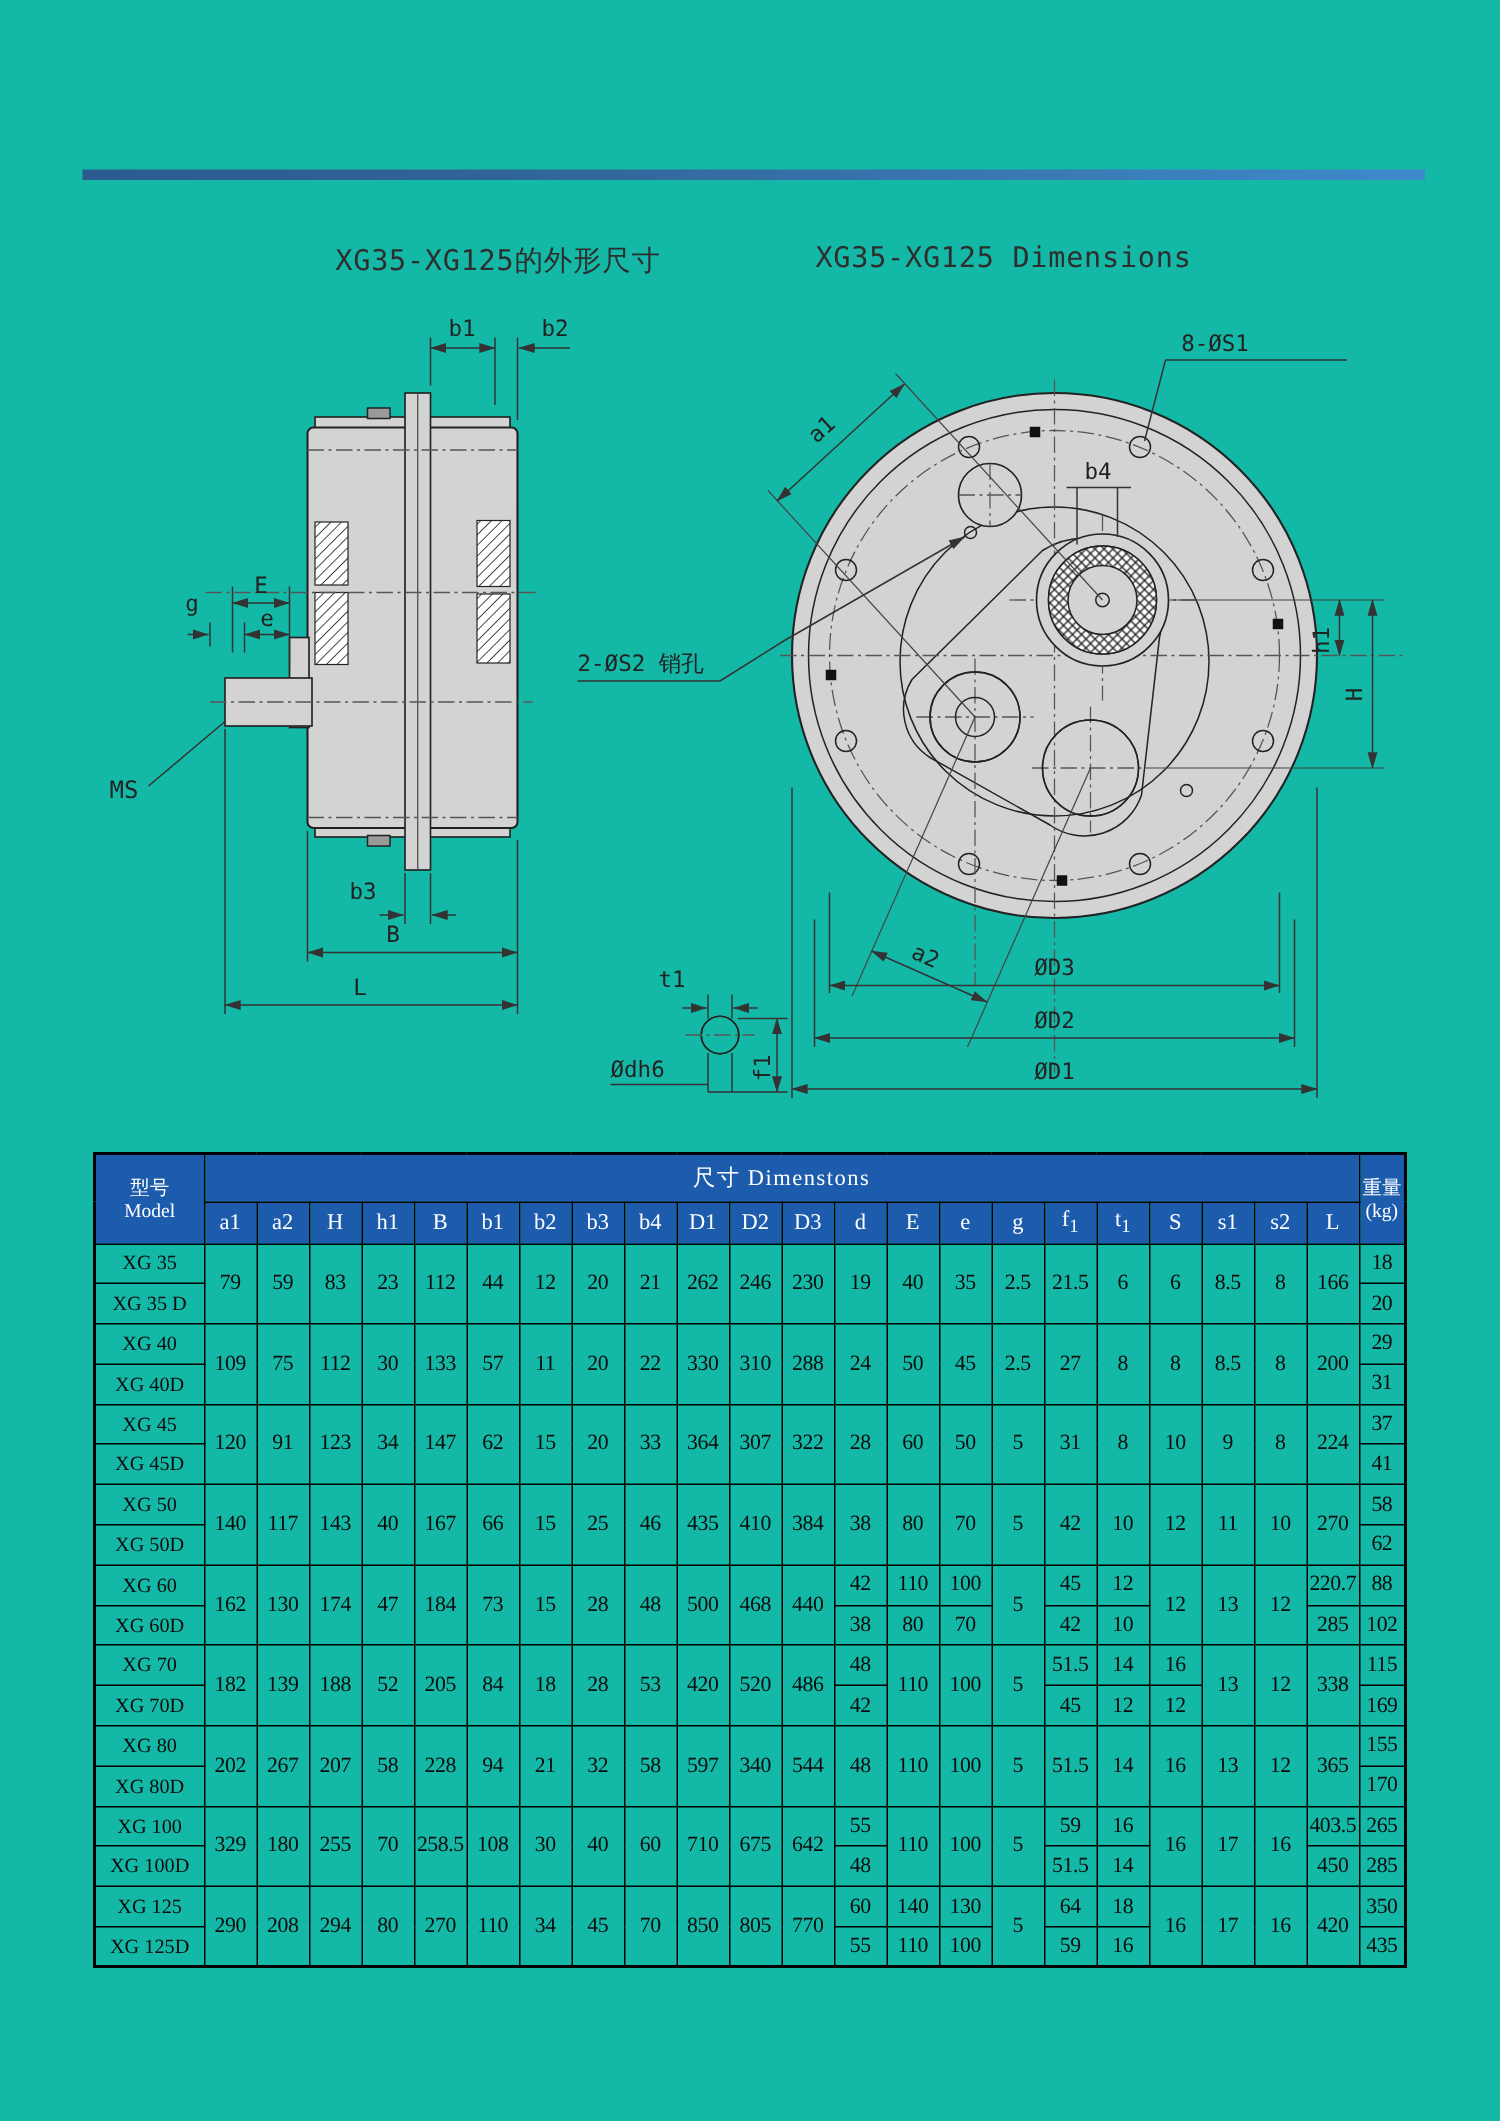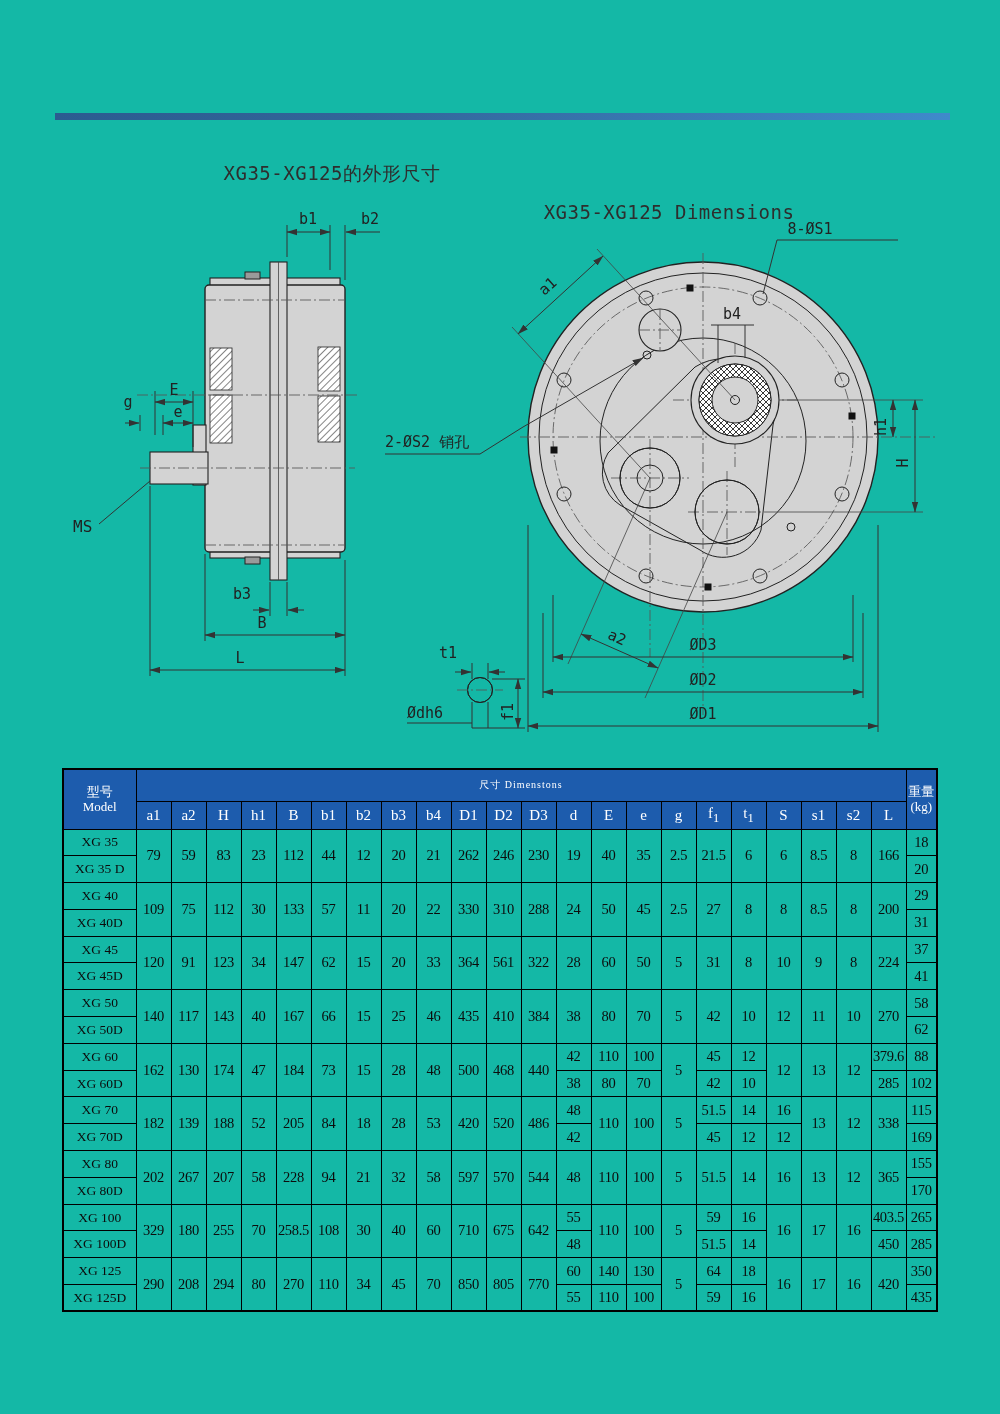--- a/index.html
+++ b/index.html
@@ -3,40 +3,40 @@
 <meta charset="utf-8">
 <style>
   html,body{margin:0;padding:0;background:#ffffff;}
   .page{position:relative;width:1000px;height:1414px;background:#14b8a6;overflow:hidden;
         font-family:"Liberation Serif","DejaVu Serif",serif;}
   .topbar{position:absolute;left:55px;top:113px;width:895px;height:7px;
           background:linear-gradient(90deg,#2b5b90 0%,#326599 35%,#3f8acb 100%);}
   .title{position:absolute;top:161px;font-family:"DejaVu Sans Mono","Liberation Mono",monospace;
          font-size:19px;color:#2e2e2e;letter-spacing:.5px;white-space:nowrap;transform:translateX(-50%);}
   .title.zh{left:332px;}
-  .title.en{left:669px;margin-top:40px;}
+  .title.en{left:669px;}
   svg.drawing{position:absolute;left:55px;top:195px;}
   
   .out{stroke:#222;stroke-width:1.4;fill:#d3d3d3;}
   .fillg{fill:#d3d3d3;stroke:#222;stroke-width:1.1;}
   .sol{stroke:#222;stroke-width:1;fill:none;}
   .thin{stroke:#444;stroke-width:.8;fill:none;}
   .dim{stroke:#333;stroke-width:1;fill:none;}
   .cl{stroke:#555;stroke-width:.85;stroke-dasharray:11 3 2 3;fill:none;}
   text.lab{font-family:"DejaVu Sans Mono","Liberation Mono",monospace;font-size:15px;fill:#222;}
   text.lab.big{font-size:16px;}
   
   table.dims{position:absolute;left:62px;top:768px;width:876px;border-collapse:collapse;
              table-layout:fixed;border:2px solid #000;}
   .dims th,.dims td{border:1px solid #000;text-align:center;vertical-align:middle;padding:0;
                     overflow:hidden;white-space:nowrap;}
   .dims thead th{background:#1d5cad;color:#fff;font-weight:normal;}
   .dims thead tr.r1{height:32px;}
   .dims thead tr.r2{height:28px;}
-  .dims thead .hdr-main{font-size:10px;letter-spacing:1px;margin-top:37px;}
+  .dims thead .hdr-main{font-size:15px;letter-spacing:1px;margin-top:37px;}
   .dims thead .mh{font-size:13px;line-height:15.5px;}
   .dims thead th.col-h{font-size:15px;}
   .dims tbody tr{height:26.8px;margin-top:36px;}
   .dims tbody td{font-size:14.5px;color:#0c0c0c;letter-spacing:-.3px;}
   .dims tbody td.model{font-size:13.5px;letter-spacing:0;}
 </style>
 </head>
 <body>
 
 <div class="page">
@@ -378,21 +378,21 @@
           <td rowspan="2">120</td>
           <td rowspan="2">91</td>
           <td rowspan="2">123</td>
           <td rowspan="2">34</td>
           <td rowspan="2">147</td>
           <td rowspan="2">62</td>
           <td rowspan="2">15</td>
           <td rowspan="2">20</td>
           <td rowspan="2">33</td>
           <td rowspan="2">364</td>
-          <td rowspan="2">561</td>
+          <td rowspan="2">307</td>
           <td rowspan="2">322</td>
           <td rowspan="2">28</td>
           <td rowspan="2">60</td>
           <td rowspan="2">50</td>
           <td rowspan="2">5</td>
           <td rowspan="2">31</td>
           <td rowspan="2">8</td>
           <td rowspan="2">10</td>
           <td rowspan="2">9</td>
           <td rowspan="2">8</td>
@@ -449,21 +449,21 @@
           <td rowspan="2">440</td>
           <td>42</td>
           <td>110</td>
           <td>100</td>
           <td rowspan="2">5</td>
           <td>45</td>
           <td>12</td>
           <td rowspan="2">12</td>
           <td rowspan="2">13</td>
           <td rowspan="2">12</td>
-          <td>379.6</td>
+          <td>220.7</td>
           <td>88</td>
         </tr>
         <tr>
           <td class="model">XG 60D</td>
           <td>38</td>
           <td>80</td>
           <td>70</td>
           <td>42</td>
           <td>10</td>
           <td>285</td>
@@ -508,21 +508,21 @@
           <td rowspan="2">202</td>
           <td rowspan="2">267</td>
           <td rowspan="2">207</td>
           <td rowspan="2">58</td>
           <td rowspan="2">228</td>
           <td rowspan="2">94</td>
           <td rowspan="2">21</td>
           <td rowspan="2">32</td>
           <td rowspan="2">58</td>
           <td rowspan="2">597</td>
-          <td rowspan="2">570</td>
+          <td rowspan="2">340</td>
           <td rowspan="2">544</td>
           <td rowspan="2">48</td>
           <td rowspan="2">110</td>
           <td rowspan="2">100</td>
           <td rowspan="2">5</td>
           <td rowspan="2">51.5</td>
           <td rowspan="2">14</td>
           <td rowspan="2">16</td>
           <td rowspan="2">13</td>
           <td rowspan="2">12</td>

